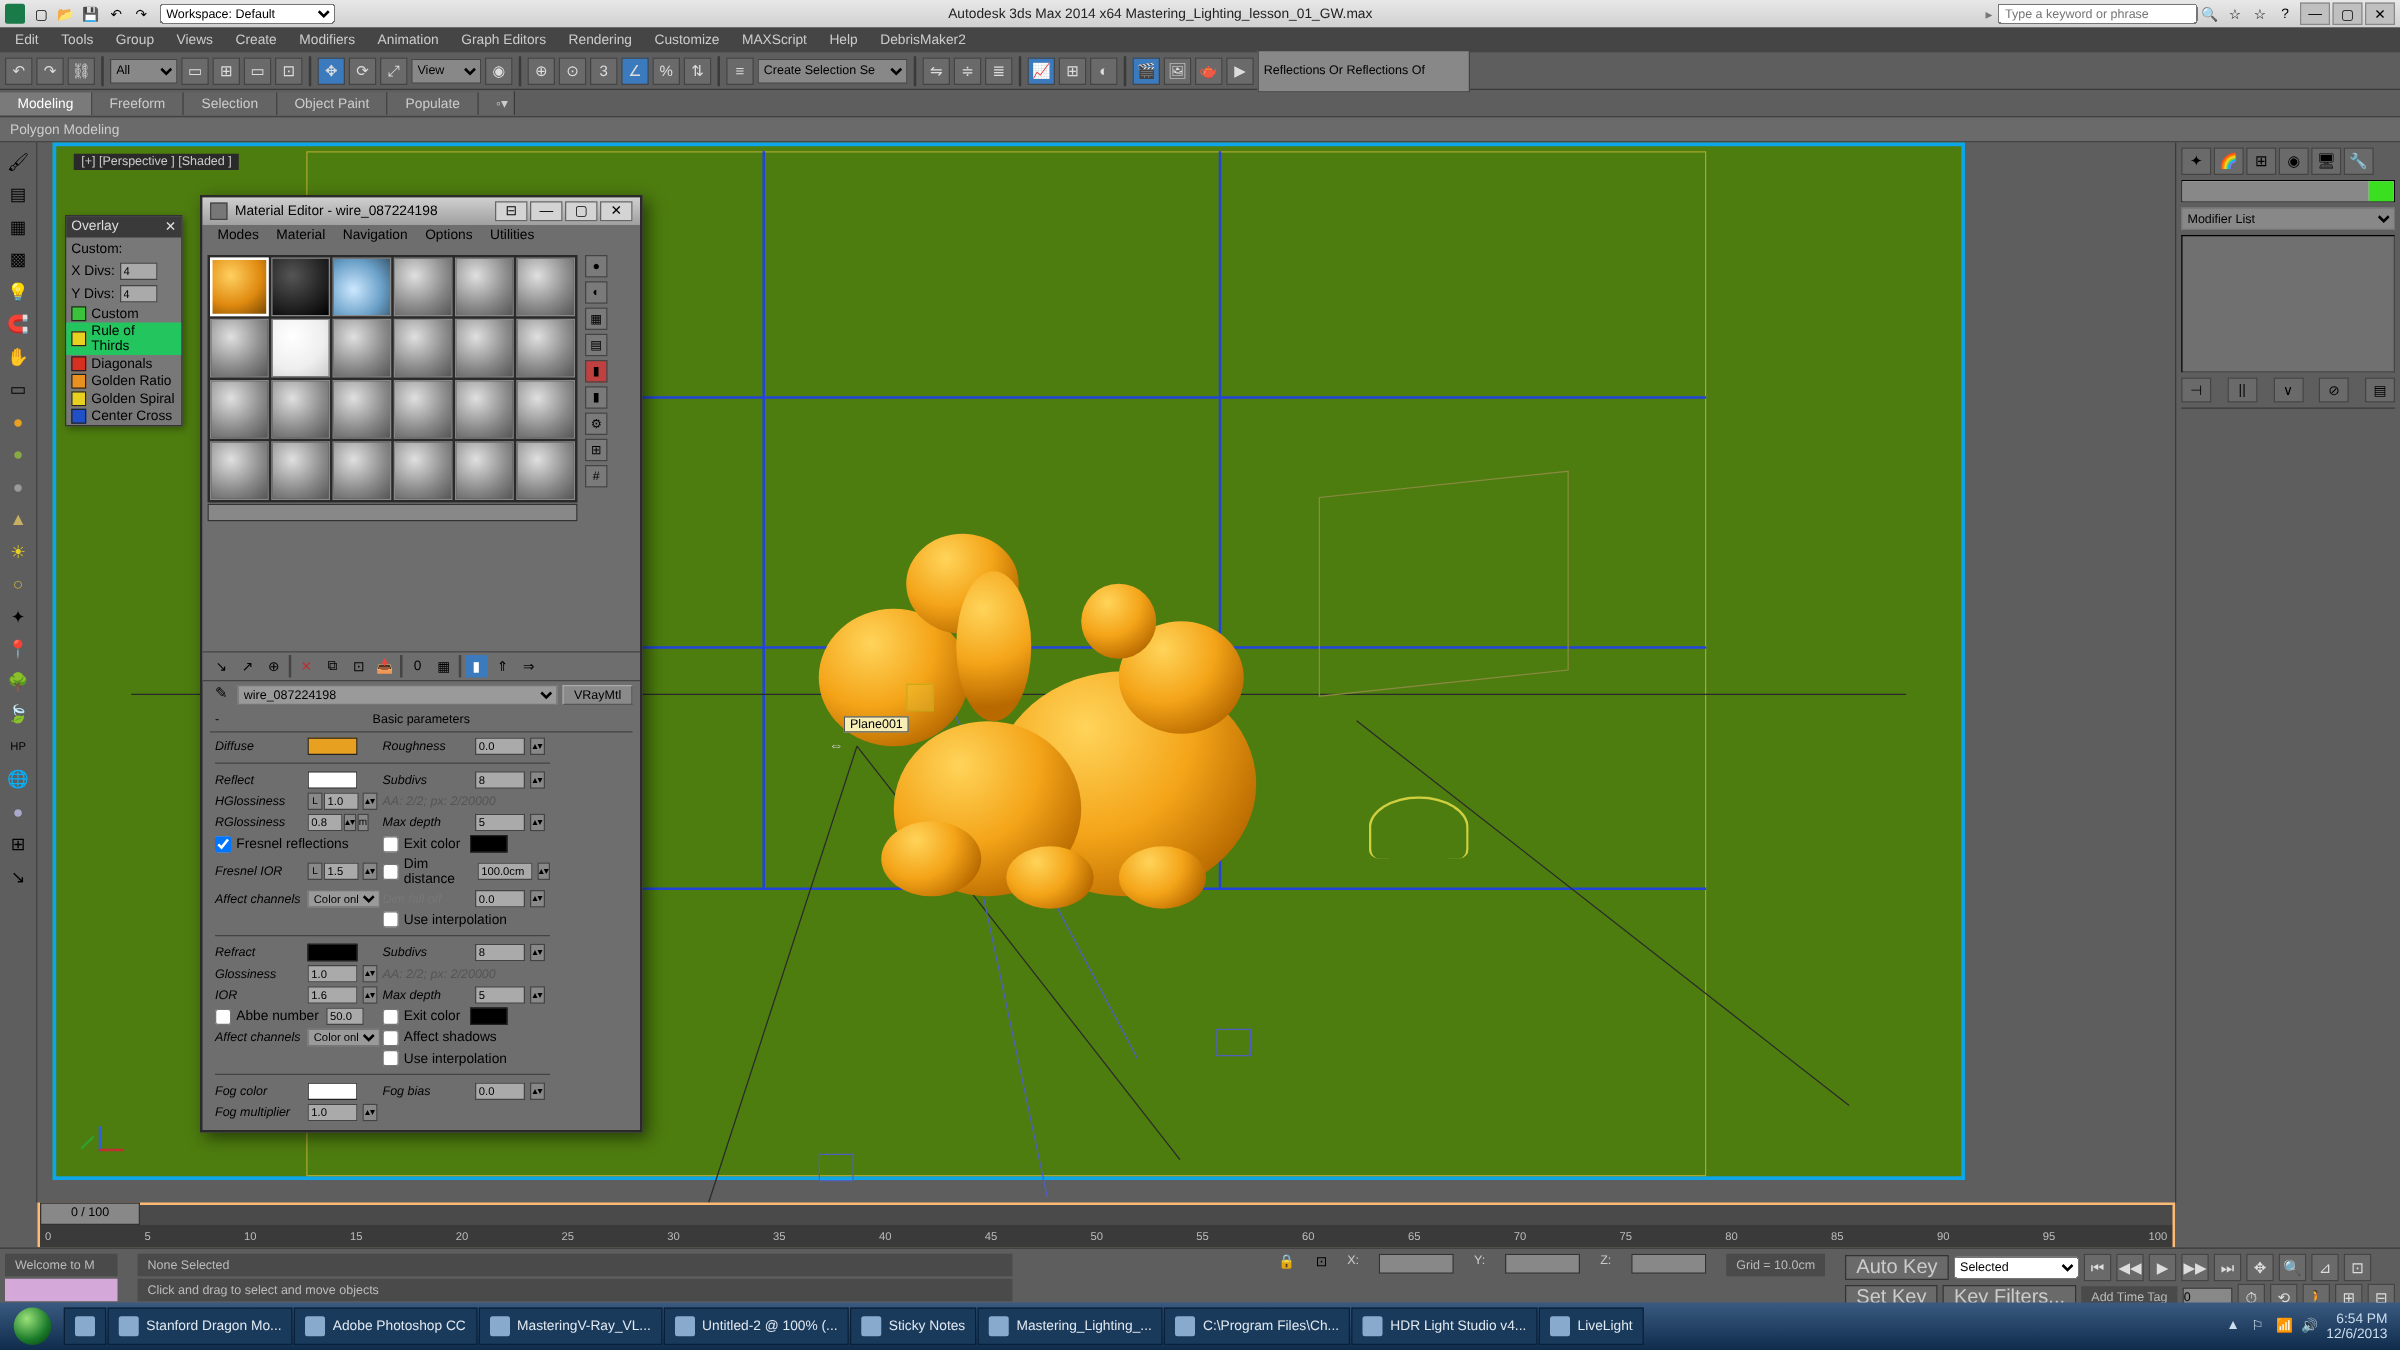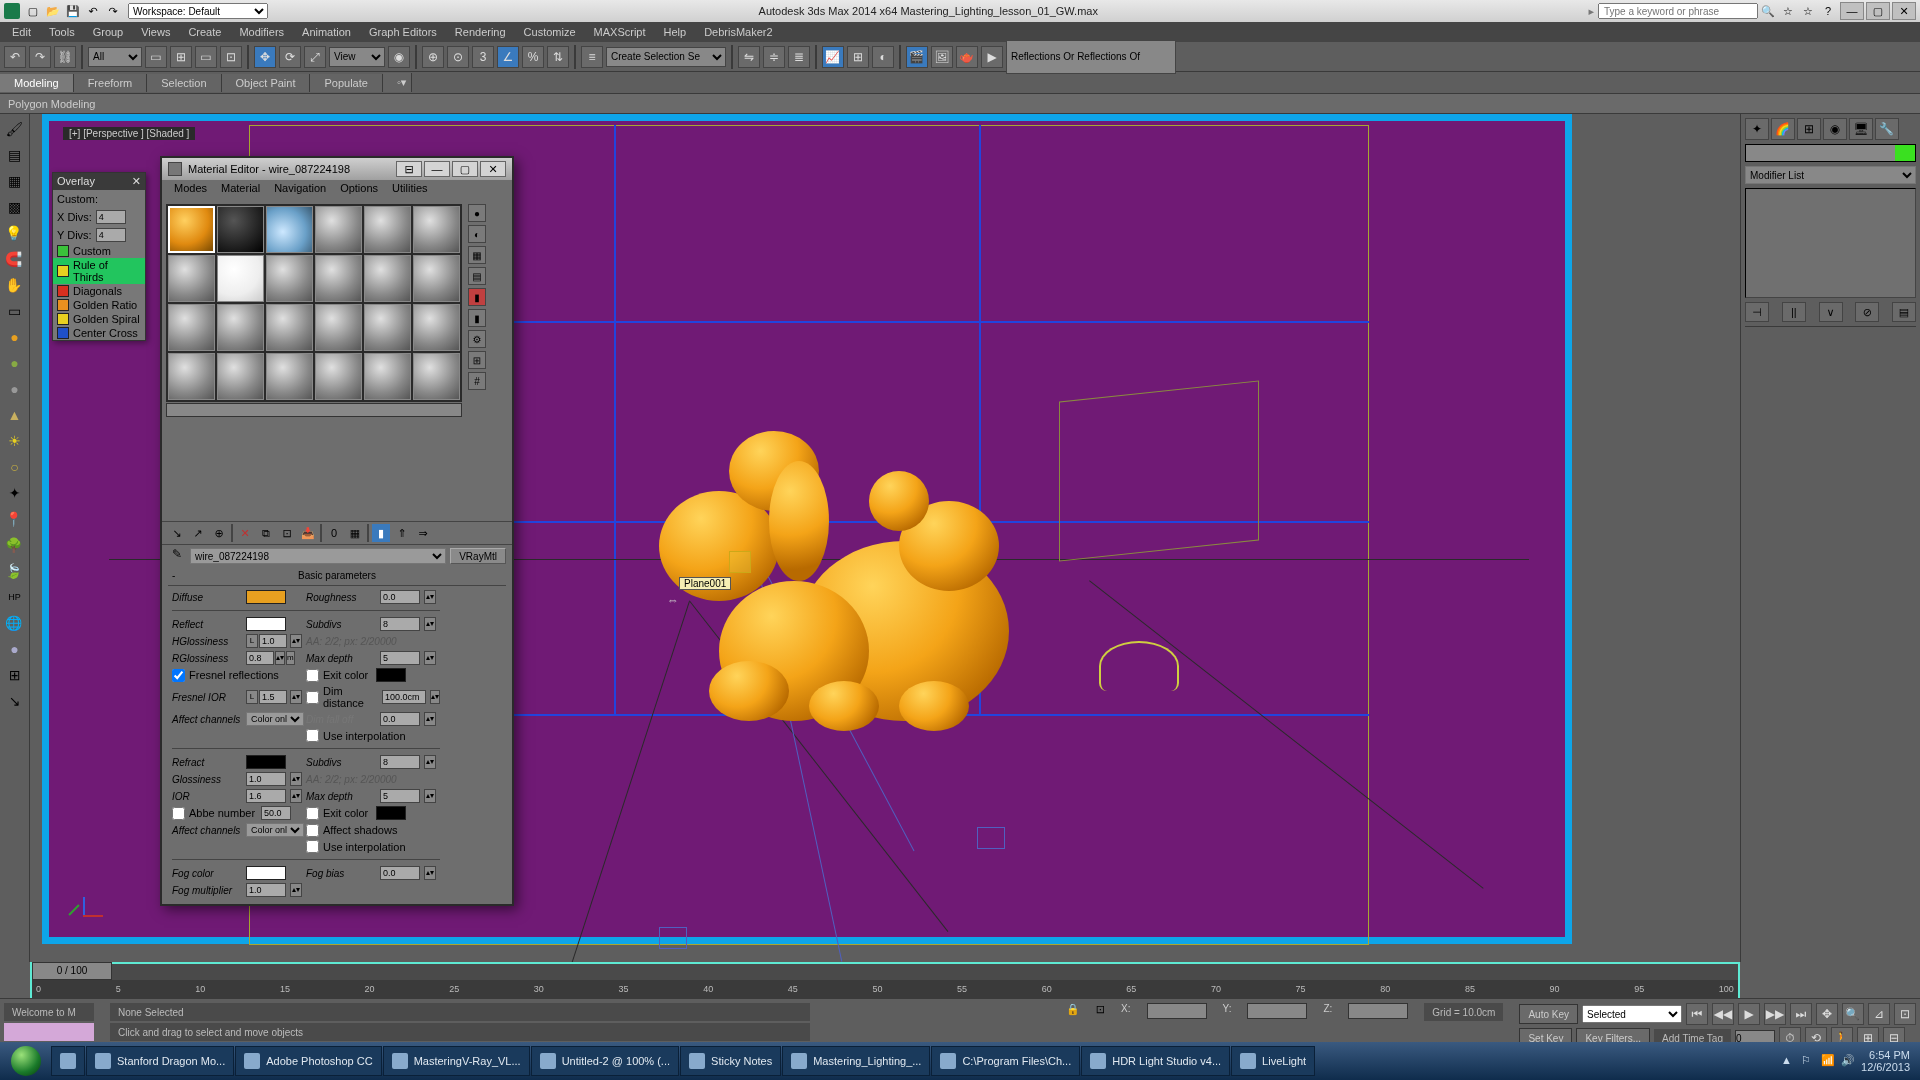--- a/index.html
+++ b/index.html
@@ -21,41 +21,41 @@
 select.tool-sel { height:20px; font-size:10px; background:#888; border:1px solid #444;}
 input.tool-inp { height:34px; font-size:10px; background:#888; border:1px solid #444; color:#000; padding:0 4px;}
 .ribbon { height:22px; background:#5e5e5e; display:flex; align-items:center; border-bottom:1px solid #3a3a3a; }
 .ribbon .tab { padding:3px 14px; background:#646464; color:#ccc; font-size:11px; cursor:pointer; border-right:1px solid #3a3a3a;}
 .ribbon .tab.active { background:#7a7a7a; color:#fff;}
 .ribbon2 { height:20px; background:#6a6a6a; display:flex; align-items:center; padding:0 8px; color:#ccc; font-size:11px; border-bottom:1px solid #3a3a3a;}
 .main { position:absolute; top:114px; left:0; right:0; bottom:80px; display:flex; }
 .left-tools { width:30px; background:#5e5e5e; border-right:1px solid #3a3a3a; display:flex; flex-direction:column; align-items:center; padding-top:4px; gap:4px;}
 .left-tools .lt { width:22px; height:22px; display:flex; justify-content:center; align-items:center; cursor:pointer; font-size:14px;}
 .viewport-wrap { flex:1; position:relative; background:#5e5e5e; }
-.viewport { position:absolute; left:12px; top:0; width:1530px; height:830px; background:#701a75; border:7px solid #0ea5e9; }
+.viewport { position:absolute; left:12px; top:0; width:1530px; height:830px; background:#4d7c0f; border:3px solid #0ea5e9; }
 .vp-label { position:absolute; top:6px; left:14px; color:#ccc; font-size:10px; background:#2a2a2a; padding:1px 6px; }
 .right-panel { width:180px; background:#5e5e5e; border-left:1px solid #3a3a3a; padding:4px; }
 .cmd-tabs { display:flex; gap:2px; margin-bottom:4px;}
 .cmd-tabs span { width:24px; height:22px; background:#6a6a6a; border:1px solid #444; display:inline-flex; justify-content:center; align-items:center; cursor:pointer; font-size:12px;}
 .right-panel .color-sw { height:18px; background:#fff; border:1px solid #000; margin-bottom:4px; display:flex;}
 .right-panel .color-sw .csw { flex:1; }
 .right-panel select { width:100%; height:18px; font-size:10px; margin-bottom:4px; background:#888;}
 .right-panel .mod-stack { width:100%; height:110px; background:#707070; border:1px inset #444; margin-bottom:4px;}
 .right-panel .stack-btns { display:flex; gap:2px; justify-content:space-between; margin-bottom:4px;}
 .right-panel .stack-btns span { width:24px; height:20px; background:#6a6a6a; border:1px solid #444; display:inline-flex; justify-content:center; align-items:center;}
-.timeline { position:absolute; left:30px; right:180px; bottom:44px; height:36px; background:#5eead4; }
+.timeline { position:absolute; left:30px; right:180px; bottom:44px; height:36px; background:#fdba74; }
 .time-slider { height:16px; background:#4a4a4a; position:relative; margin:2px 2px 0 2px;}
 .time-slider .knob { position:absolute; left:0; top:-2px; width:80px; height:18px; background:#888; border:1px solid #333; text-align:center; line-height:16px; font-size:10px;}
 .time-ruler { height:18px; background:#3a3a3a; position:relative; margin:0 2px; display:flex; justify-content:space-between; padding:0 4px; align-items:center;}
 .time-ruler span { color:#bbb; font-size:9px;}
 .statusbar { position:absolute; left:0; right:0; bottom:0; height:44px; background:#5e5e5e; border-top:1px solid #3a3a3a; display:flex; align-items:flex-start; padding:4px; gap:16px;}
 .status-block { background:#4a4a4a; color:#bbb; padding:2px 8px; height:18px; font-size:10px; display:flex; align-items:center;}
 .coord-lbl { color:#ccc; font-size:10px;}
 .coord-inp { width:60px; height:16px; background:#888; border:1px solid #333; font-size:10px;}
-.status-btn { height:20px; padding:0 8px; background:#6a6a6a; border:1px solid #333; color:#ccc; font-size:10px; cursor:pointer;}
+.status-btn { height:20px; padding:0 8px; background:#6a6a6a; border:1px solid #333; color:#ccc; font-size:16px; cursor:pointer;}
 
 
 .overlay-panel { position:absolute; left:52px; top:172px; width:94px; background:#787878; border:1px solid #333; box-shadow:2px 2px 6px rgba(0,0,0,.4); z-index:5;}
 .overlay-panel .op-title { background:#3a3a3a; color:#ddd; padding:2px 4px; display:flex; justify-content:space-between; font-size:10px;}
 .overlay-panel .op-row { display:flex; align-items:center; padding:2px 4px; gap:4px; color:#000; font-size:10px; height:18px;}
 .overlay-panel input[type=text]{ width:30px; height:14px; font-size:9px; background:#aaa; border:1px solid #444; padding:0 2px;}
 .overlay-panel .op-itm { display:flex; align-items:center; gap:4px; padding:1px 4px; font-size:10px;}
 .overlay-panel .sw { width:12px; height:12px; border:1px solid #222;}
 .overlay-panel .op-itm.sel { background:#22c55e;}
 

